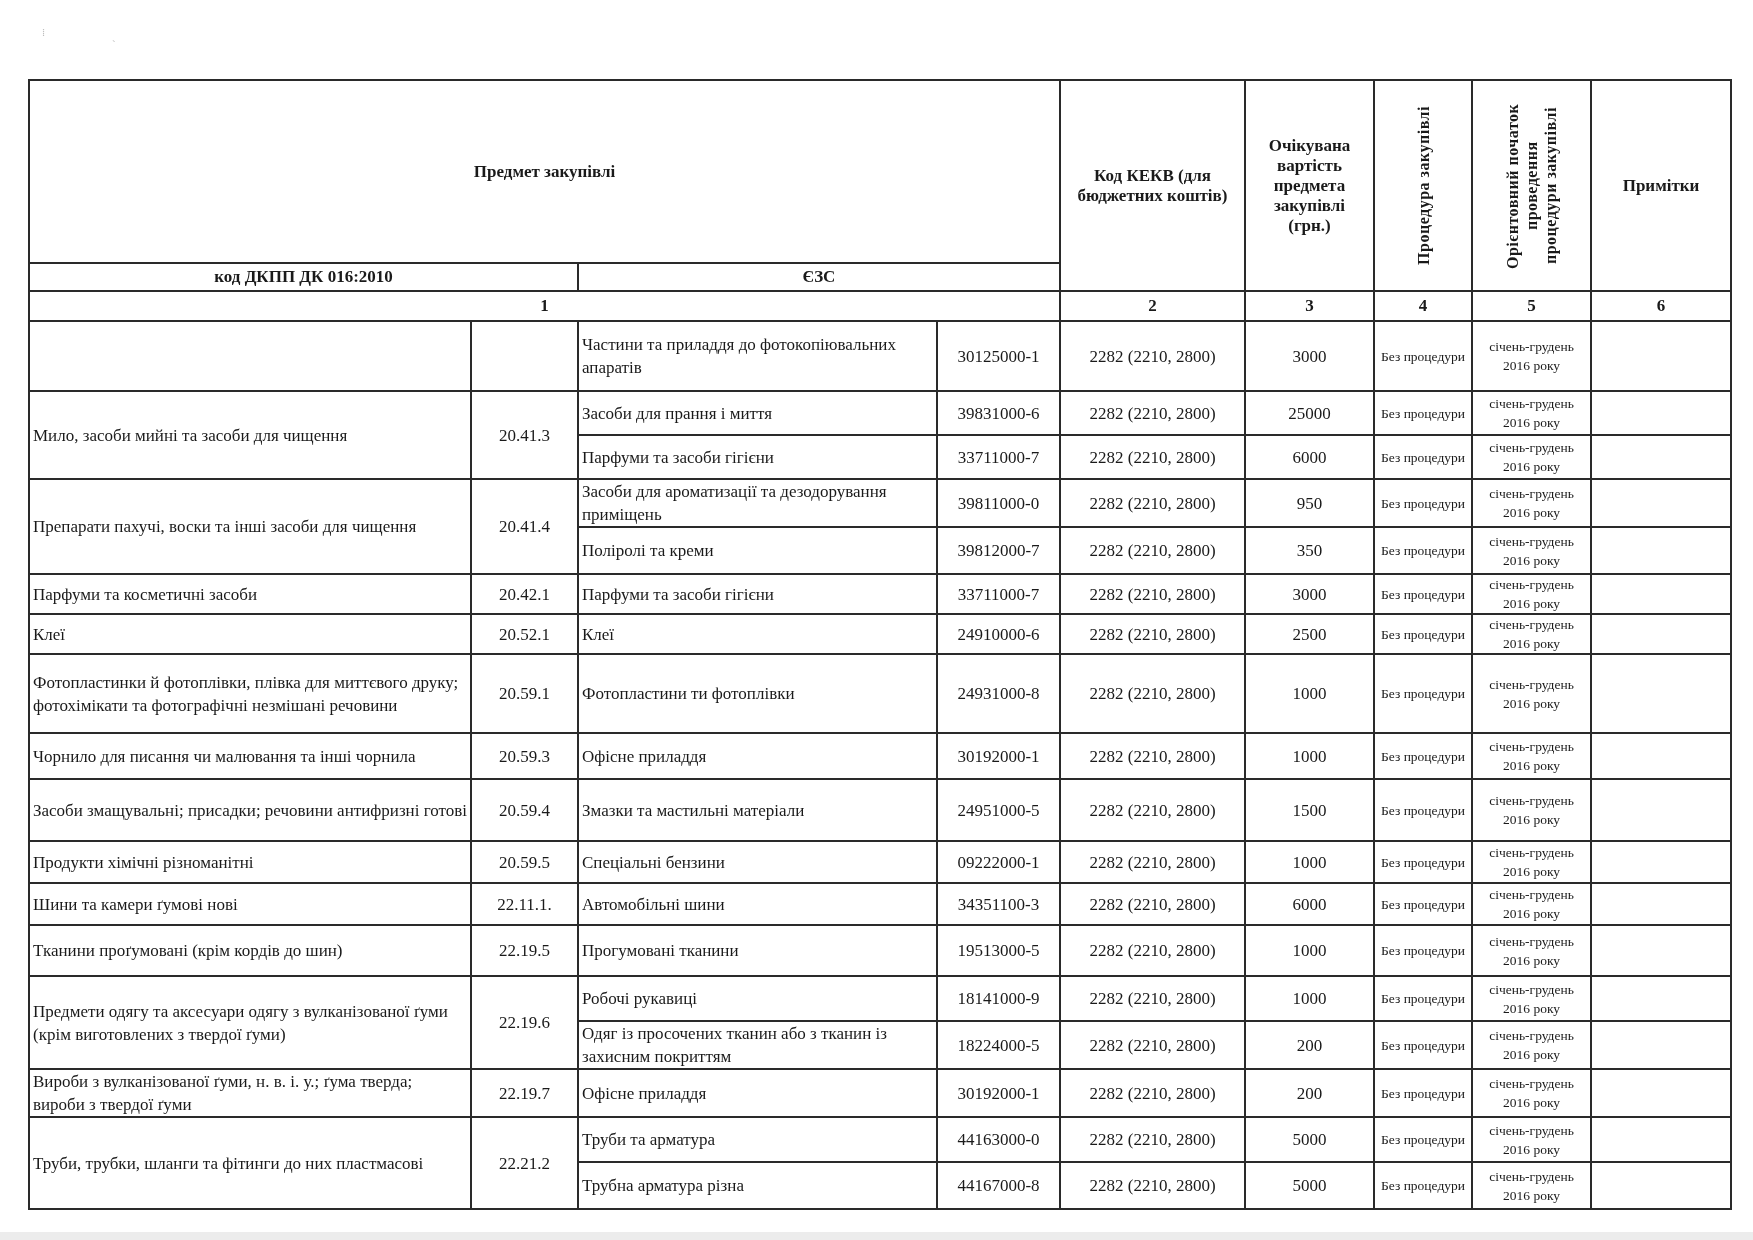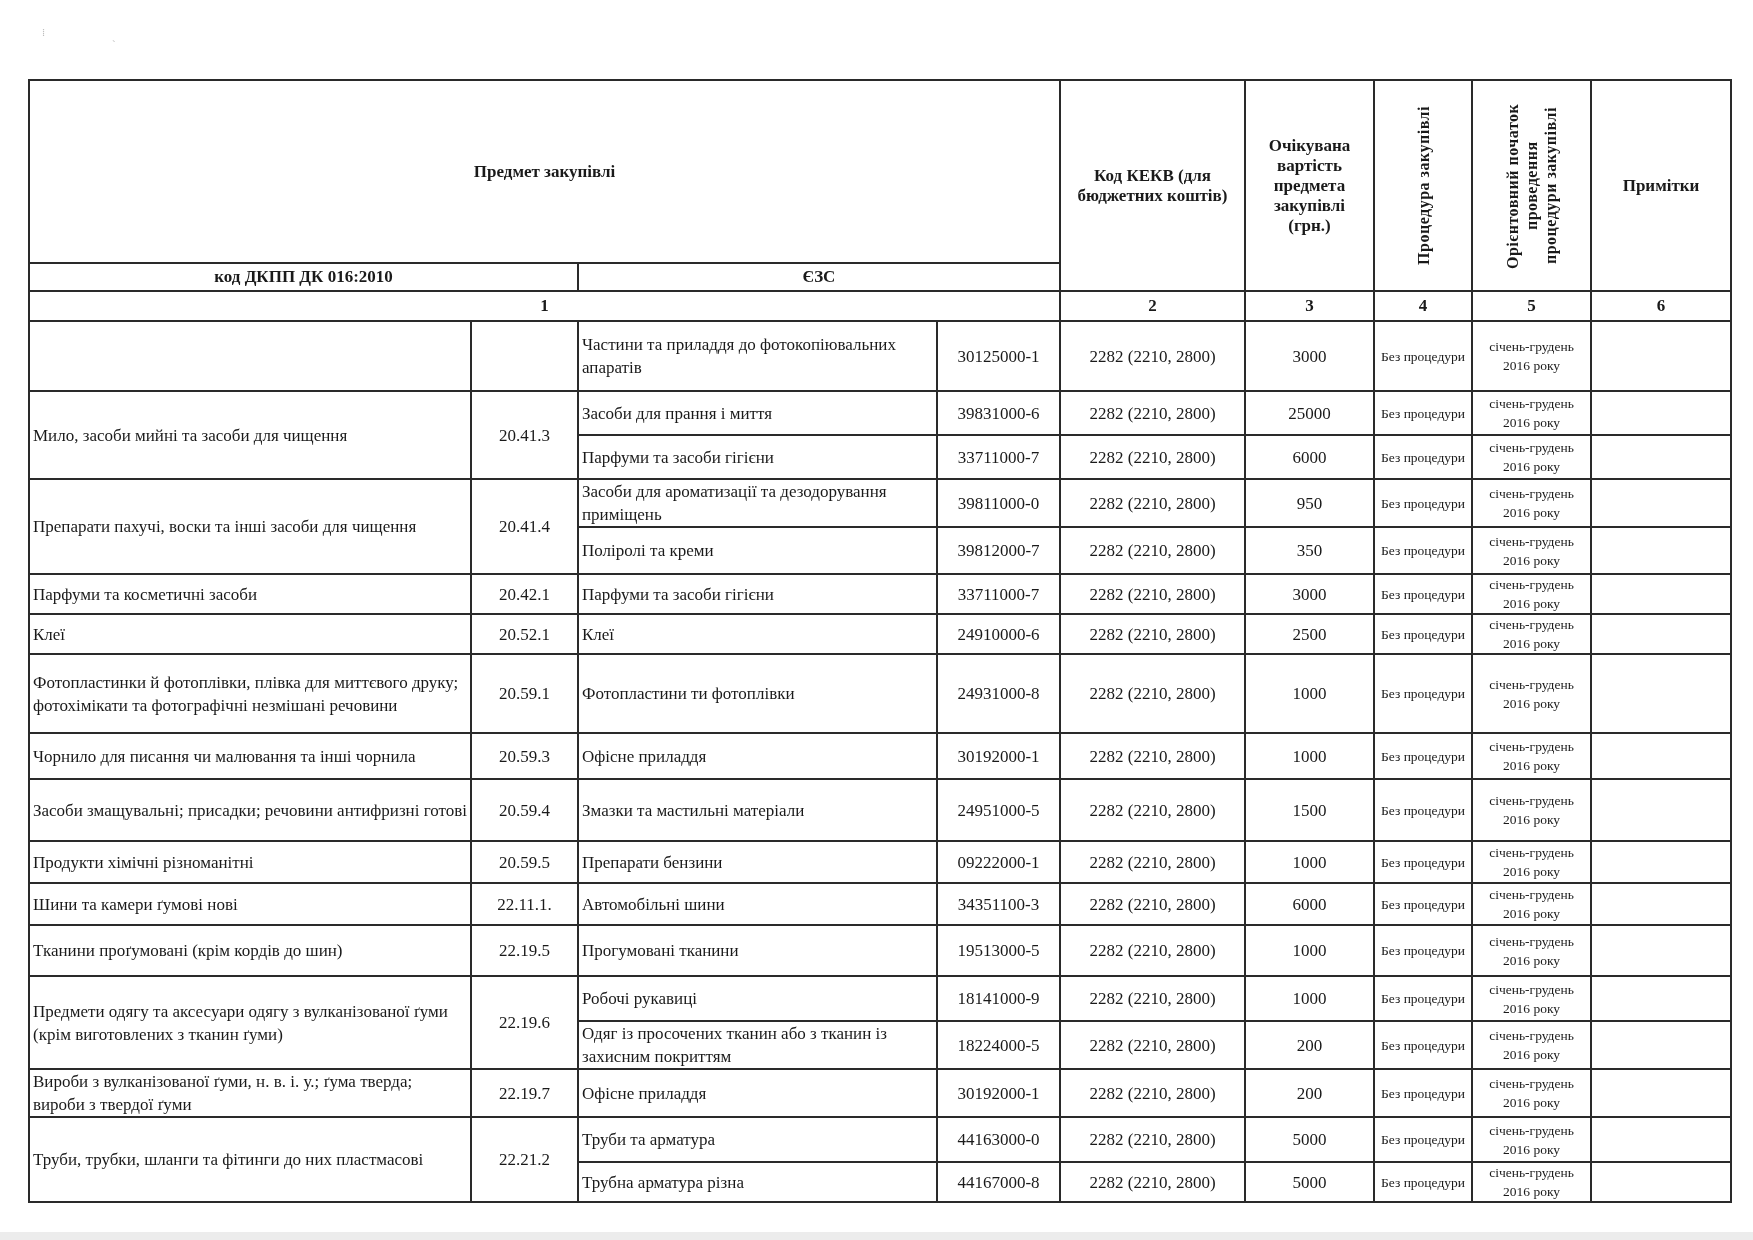--- a/index.html
+++ b/index.html
@@ -177,21 +177,21 @@
         <td class="c">24951000-5</td>
         <td class="c">2282 (2210, 2800)</td>
         <td class="c">1500</td>
         <td class="proc">Без процедури</td>
         <td class="period">січень-грудень 2016 року</td>
         <td></td>
       </tr>
       <tr style="height: 42px;">
         <td class="l" rowspan="1">Продукти хімічні різноманітні</td>
         <td class="c" rowspan="1">20.59.5</td>
-        <td class="l">Препарати бензини</td>
+        <td class="l">Спеціальні бензини</td>
         <td class="c">09222000-1</td>
         <td class="c">2282 (2210, 2800)</td>
         <td class="c">1000</td>
         <td class="proc">Без процедури</td>
         <td class="period">січень-грудень 2016 року</td>
         <td></td>
       </tr>
       <tr style="height: 42px;">
         <td class="l" rowspan="1">Шини та камери ґумові нові</td>
         <td class="c" rowspan="1">22.11.1.</td>
@@ -208,21 +208,21 @@
         <td class="c" rowspan="1">22.19.5</td>
         <td class="l">Прогумовані тканини</td>
         <td class="c">19513000-5</td>
         <td class="c">2282 (2210, 2800)</td>
         <td class="c">1000</td>
         <td class="proc">Без процедури</td>
         <td class="period">січень-грудень 2016 року</td>
         <td></td>
       </tr>
       <tr style="height: 45px;">
-        <td class="l" rowspan="2">Предмети одягу та аксесуари одягу з вулканізованої ґуми (крім виготовлених з тканин ґуми)</td>
+        <td class="l" rowspan="2">Предмети одягу та аксесуари одягу з вулканізованої ґуми (крім виготовлених з твердої ґуми)</td>
         <td class="c" rowspan="2">22.19.6</td>
         <td class="l">Робочі рукавиці</td>
         <td class="c">18141000-9</td>
         <td class="c">2282 (2210, 2800)</td>
         <td class="c">1000</td>
         <td class="proc">Без процедури</td>
         <td class="period">січень-грудень 2016 року</td>
         <td></td>
       </tr>
       <tr style="height: 48px;">
@@ -249,21 +249,21 @@
         <td class="l" rowspan="2">Труби, трубки, шланги та фітинги до них пластмасові</td>
         <td class="c" rowspan="2">22.21.2</td>
         <td class="l">Труби та арматура</td>
         <td class="c">44163000-0</td>
         <td class="c">2282 (2210, 2800)</td>
         <td class="c">5000</td>
         <td class="proc">Без процедури</td>
         <td class="period">січень-грудень 2016 року</td>
         <td></td>
       </tr>
-      <tr style="height: 40px;">
+      <tr style="height: 47px;">
         <td class="l">Трубна арматура різна</td>
         <td class="c">44167000-8</td>
         <td class="c">2282 (2210, 2800)</td>
         <td class="c">5000</td>
         <td class="proc">Без процедури</td>
         <td class="period">січень-грудень 2016 року</td>
         <td></td>
       </tr>
     </tbody>
 </table>

